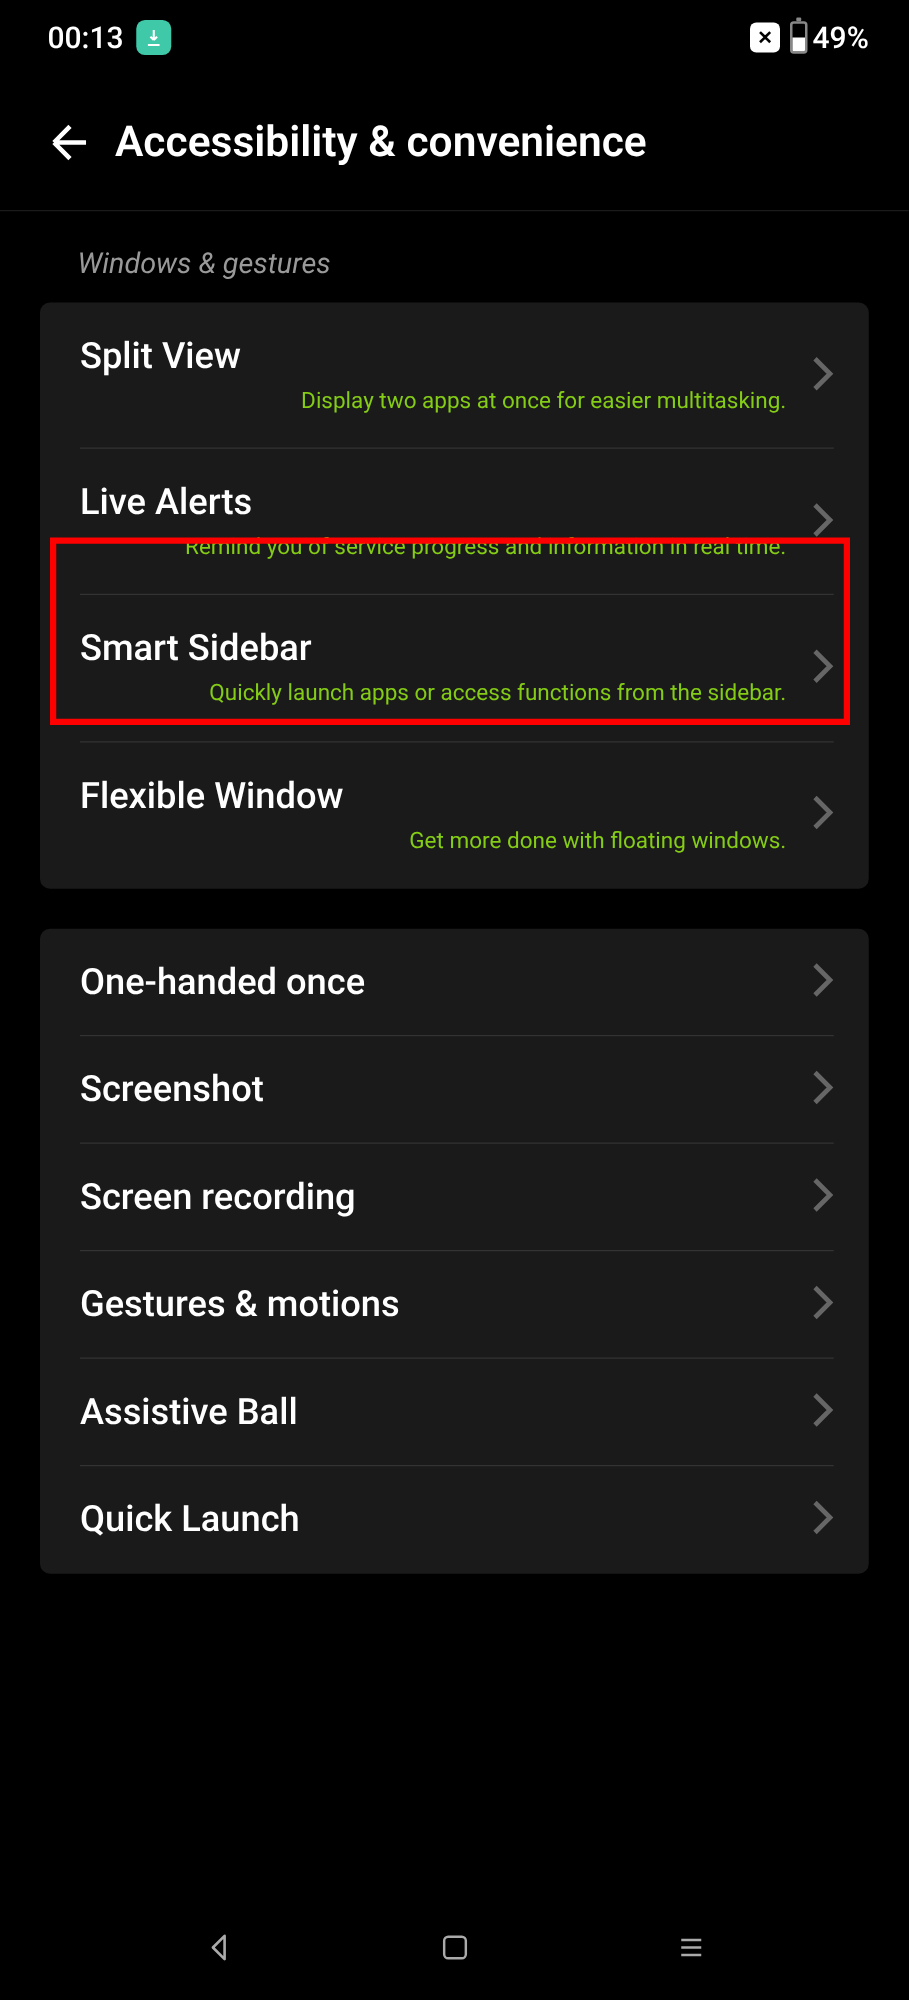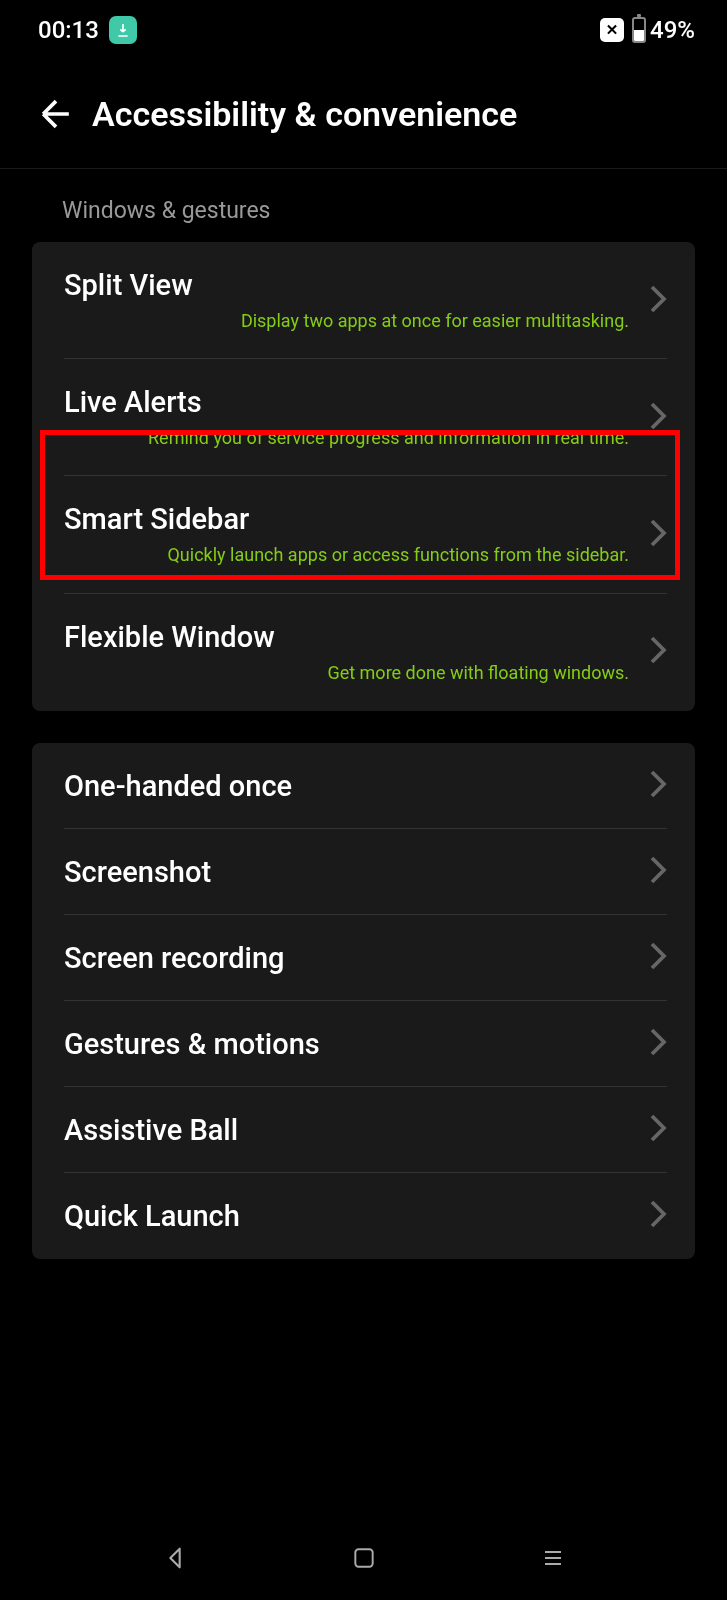--- a/index.html
+++ b/index.html
@@ -109,20 +109,21 @@
     }
     .page-title {
       font-size: 34px;
       font-weight: 600;
     }
     .section-label {
       padding: 28px 32px 18px 62px;
       font-size: 23px;
       color: #999999;
       font-weight: 400;
+      font-style: italic;
     }
     .card {
       margin: 0 32px 32px 32px;
       background: #1a1a1a;
       border-radius: 8px;
       overflow: hidden;
     }
     .list-item {
       display: flex;
       align-items: center;

